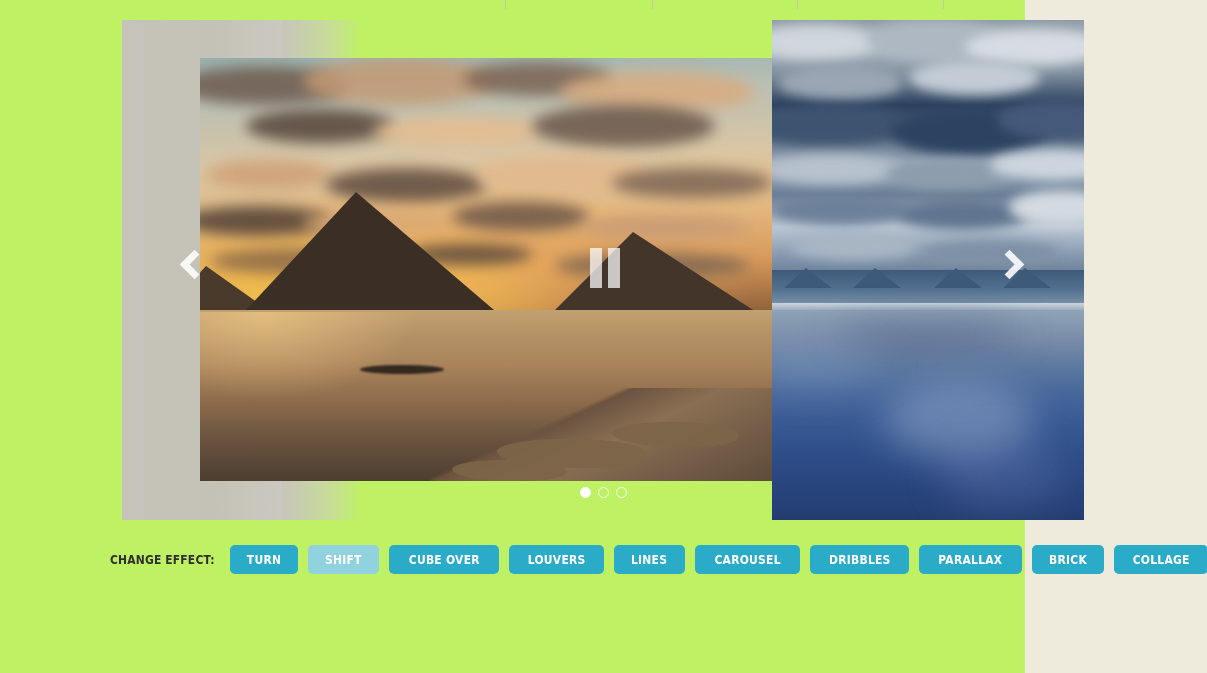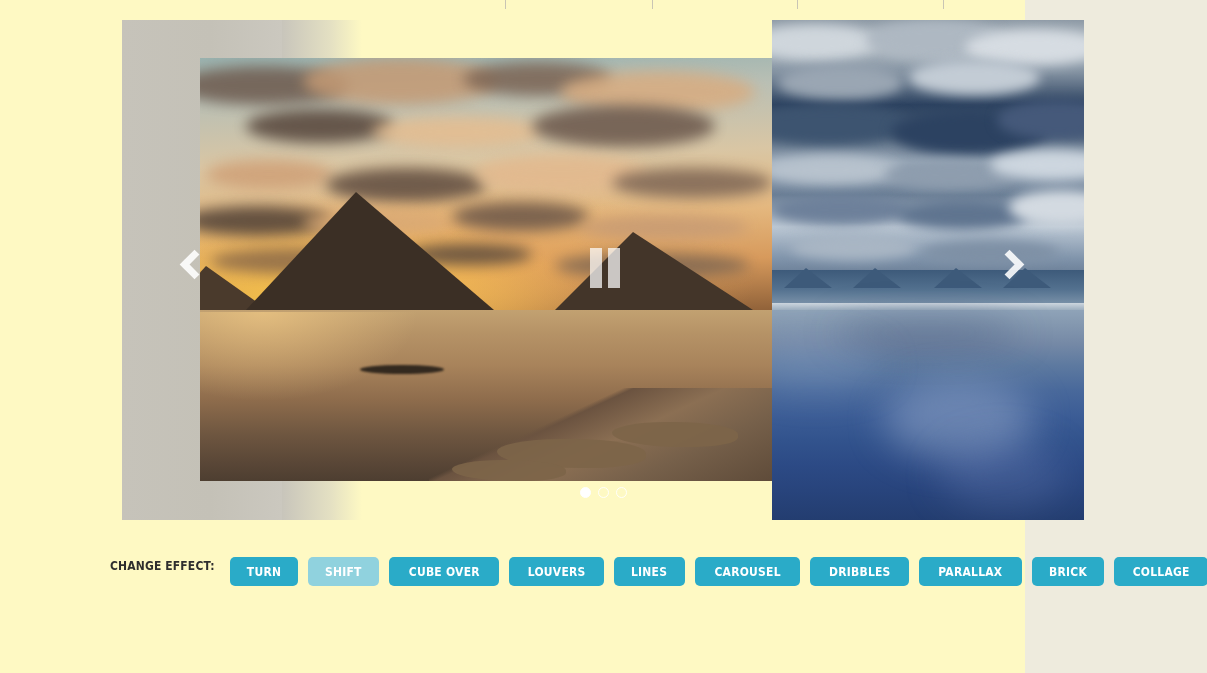--- a/index.html
+++ b/index.html
@@ -5,21 +5,21 @@
 <style>
   * { box-sizing: border-box; }
   html, body {
     margin: 0; padding: 0;
     width: 1207px; height: 673px;
     overflow: hidden;
     background: #EEEBDD;
     font-family: "Liberation Sans", sans-serif;
   }
 
-  #page { position: relative; width: 1025px; height: 673px; background: #fef9c3; }
+  #page { position: relative; width: 1025px; height: 673px; background: #bef264; }
 
   
   .nav-strip { position: absolute; top: 0; left: 0; width: 1207px; height: 10px; }
   .nav-div {
     position: absolute; top: 0; width: 1px; height: 9px;
     background: #c9c5b4;
   }
 
   
   .slider-stage {
@@ -222,21 +222,20 @@
     border: none;
     border-radius: 5px;
     background: #2aabc8;
     color: #ffffff;
     font-family: "DejaVu Sans", sans-serif;
     font-size: 12.5px;
     font-weight: bold;
     letter-spacing: .3px;
     white-space: nowrap;
     cursor: pointer;
-    margin-top: 12px;
   }
   .eff-btn span { transform: scaleX(.86); display: inline-block; }
   .eff-btn.active { background: #90d2de; }
 
   
   .headline {
     position: absolute; left: 0; top: 622px;
     width: 1207px;
     text-align: center;
     font-family: "DejaVu Sans", sans-serif;

